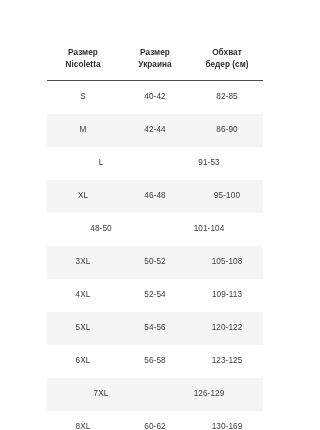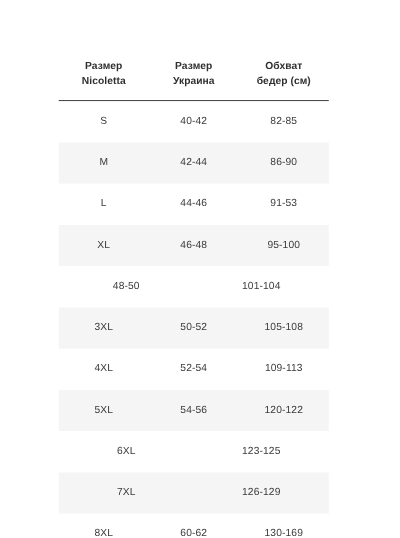--- a/index.html
+++ b/index.html
@@ -96,21 +96,20 @@
     </div>
 
     <div class="chart-row striped">
       <div class="cell">M</div>
       <div class="cell">42-44</div>
       <div class="cell">86-90</div>
     </div>
 
     <div class="chart-row">
       <div class="cell">L</div>
-      <div class="cell">44-46</div>
       <div class="cell">91-53</div>
     </div>
 
     <div class="chart-row striped">
       <div class="cell">XL</div>
       <div class="cell">46-48</div>
       <div class="cell">95-100</div>
     </div>
 
     <div class="chart-row">
@@ -131,20 +130,21 @@
     </div>
 
     <div class="chart-row striped">
       <div class="cell">5XL</div>
       <div class="cell">54-56</div>
       <div class="cell">120-122</div>
     </div>
 
     <div class="chart-row">
       <div class="cell">6XL</div>
+      <div class="cell">56-58</div>
       <div class="cell">123-125</div>
     </div>
 
     <div class="chart-row striped">
       <div class="cell">7XL</div>
       <div class="cell">126-129</div>
     </div>
 
     <div class="chart-row">
       <div class="cell">8XL</div>

